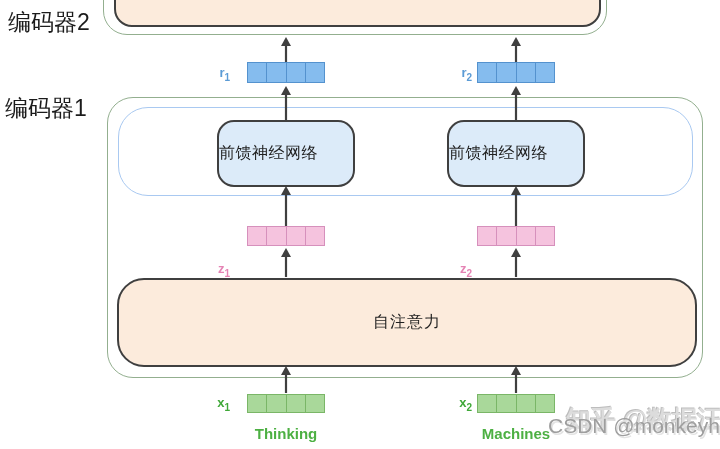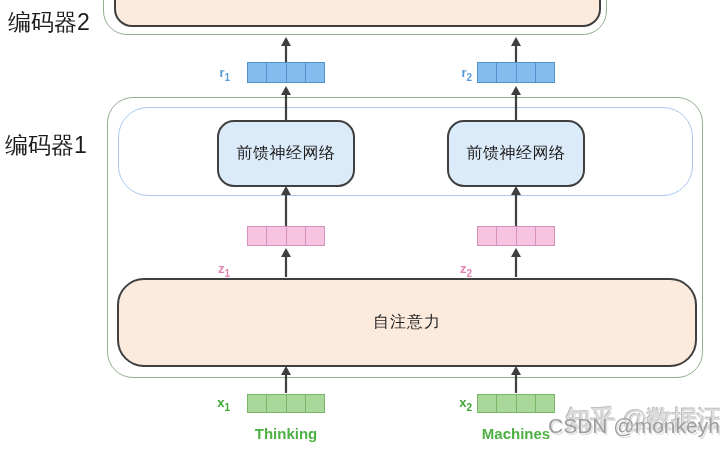--- a/index.html
+++ b/index.html
@@ -6,27 +6,27 @@
   .stage{
     position:relative;width:720px;height:449px;overflow:hidden;background:#fff;
     font-family:"Liberation Sans","DejaVu Sans",sans-serif;
   }
   .abs{position:absolute;}
   
   .enc2-box{left:103px;top:-62px;width:502px;height:95px;border:1.6px solid var(--encoder-border);border-radius:24px;background:#fff;}
   .enc2-attn{left:114px;top:-62px;width:483px;height:85px;border:2.5px solid var(--box-border);border-radius:18px;background:var(--selfattn-fill);}
   .enc1-box{left:107px;top:97px;width:594px;height:279px;border:1.6px solid var(--encoder-border);border-radius:26px;background:#fff;}
   .ffn-container{left:118px;top:107px;width:573px;height:87px;border:1.6px solid var(--ffn-border);border-radius:30px;background:#fff;}
-  .ffn-box{top:120px;width:134px;height:63px;border:2.5px solid var(--box-border);border-radius:17px;background:var(--ffn-fill);display:flex;align-items:center;justify-content:center;font-size:16px;color:#1f1f1f;letter-spacing:.5px;}
+  .ffn-box{top:120px;width:134px;height:63px;border:2.5px solid var(--box-border);border-radius:17px;background:var(--ffn-fill);display:flex;align-items:center;font-size:16px;color:#1f1f1f;letter-spacing:.5px;}
   .ffn1{left:217px;} .ffn2{left:447px;}
   .selfattn-box{left:117px;top:278px;width:576px;height:85px;border:2.5px solid var(--box-border);border-radius:27px;background:var(--selfattn-fill);display:flex;align-items:center;justify-content:center;font-size:16px;color:#1f1f1f;letter-spacing:1px;text-align:right;}
   
   .enc-label{font-size:23px;color:#1b1b1b;}
   .enc2-label{left:8px;top:7px;}
-  .enc1-label{left:5px;top:93px;margin-top:37px;}
+  .enc1-label{left:5px;top:93px;}
   
   .vector{display:flex;width:78px;box-sizing:border-box;}
   .vector .cell{flex:1;}
   .vec-blue{border:1px solid var(--vec-blue-border);background:var(--vec-blue-fill);}
   .vec-blue .cell{border-right:1px solid var(--vec-blue-border);}
   .vec-pink{border:1px solid var(--vec-pink-border);background:var(--vec-pink-fill);}
   .vec-pink .cell{border-right:1px solid var(--vec-pink-border);}
   .vec-green{border:1px solid var(--vec-green-border);background:var(--vec-green-fill);}
   .vec-green .cell{border-right:1px solid var(--vec-green-border);}
   .vector .cell:last-child{border-right:none;}

